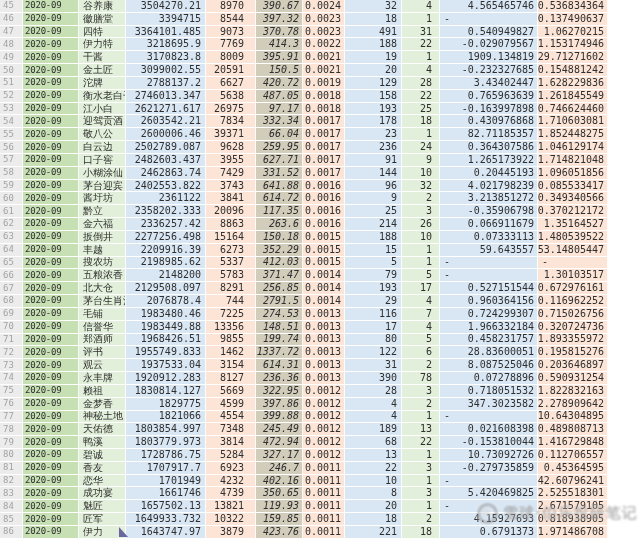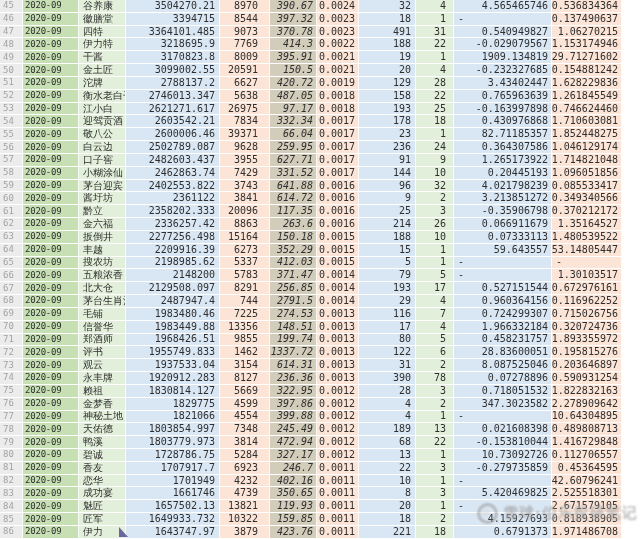--- a/index.html
+++ b/index.html
@@ -20,21 +20,21 @@
     border-bottom:1px solid #ffffff;
     font-family:"DejaVu Sans Mono", monospace;
     font-size:10px;line-height:1;
     color:#2f2f2f;
     overflow:hidden;white-space:nowrap;
     flex:0 0 auto;
   }
   .r{justify-content:flex-end;}
   .dash{justify-content:flex-start;padding-left:4px !important;}
   
-  .w0{width:23px;} .w1{width:56px;} .w2{width:47px;} .w3{width:94px;}
+  .w0{width:23px;} .w1{width:56px;} .w2{width:47px;} .w3{width:80px;}
   .w4{width:50px;} .w5{width:47px;font-style:italic;} .w6{width:42px;} .w7{width:57px;}
   .w8{width:38px;} .w9{width:98px;} .w10{width:70px;}
   
   .cnum{background:var(--rownum-bg);color:var(--rownum-text);font-size:9px;padding-left:3px;}
   .cdate{background:var(--date-col);padding-left:2px;font-size:9px;letter-spacing:-0.2px;}
   .cname{background:var(--name-col);padding-left:4px;font-family:"DejaVu Sans",sans-serif;font-size:10px;}
   .cblue{background:var(--blue-col);}
   .corange{background:var(--orange-col);}
   .ctan{background:var(--tan-col);}
   .cgreen{background:var(--name-col);}
@@ -366,21 +366,21 @@
         <div class="cell w6 corange r p3">0.0014</div>
         <div class="cell w7 cblue r p4">193</div>
         <div class="cell w8 cgreen r p7">17</div>
         <div class="cell w9 cblue r p3">0.527151544</div>
         <div class="cell w10 corange r p3">0.672976161</div>
       </div>
       <div class="row">
         <div class="cell w0 cnum">68</div>
         <div class="cell w1 cdate">2020-09</div>
         <div class="cell w2 cname">茅台生肖酒</div>
-        <div class="cell w3 cblue r p4">2487947.4</div>
+        <div class="cell w3 cblue r p4">2076878.4</div>
         <div class="cell w4 corange r p6">744</div>
         <div class="cell w5 ctan r p3">2791.5</div>
         <div class="cell w6 corange r p3">0.0014</div>
         <div class="cell w7 cblue r p4">29</div>
         <div class="cell w8 cgreen r p7">4</div>
         <div class="cell w9 cblue r p3">0.960364156</div>
         <div class="cell w10 corange r p3">0.116962252</div>
       </div>
       <div class="row">
         <div class="cell w0 cnum">69</div>

